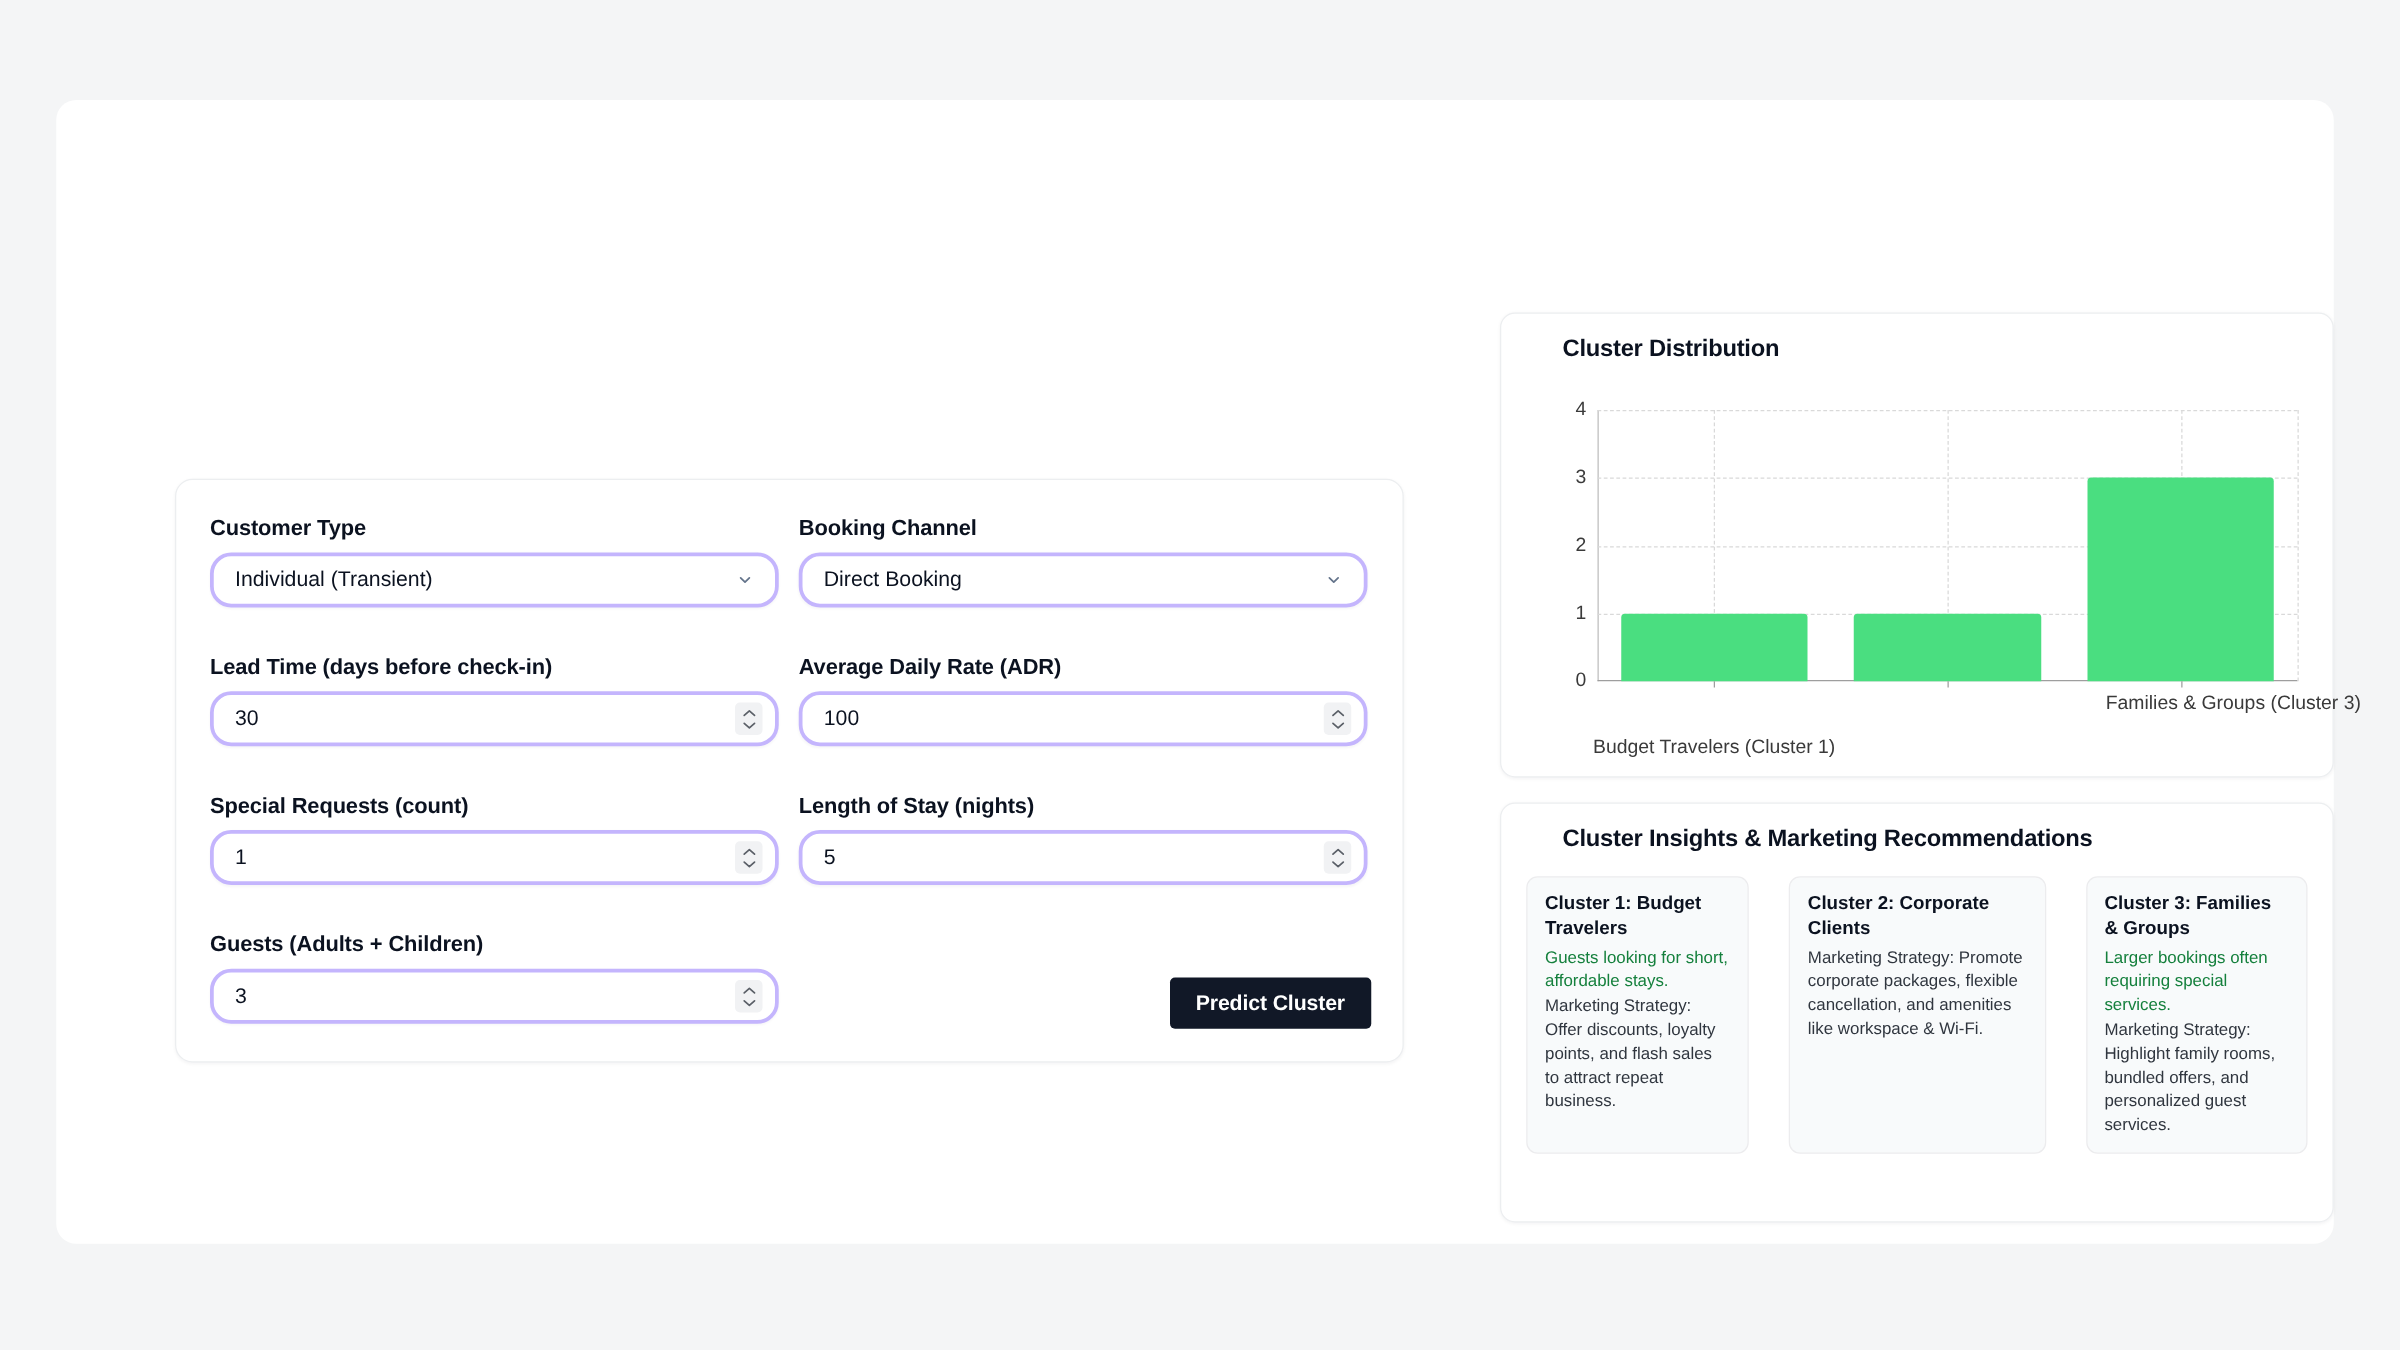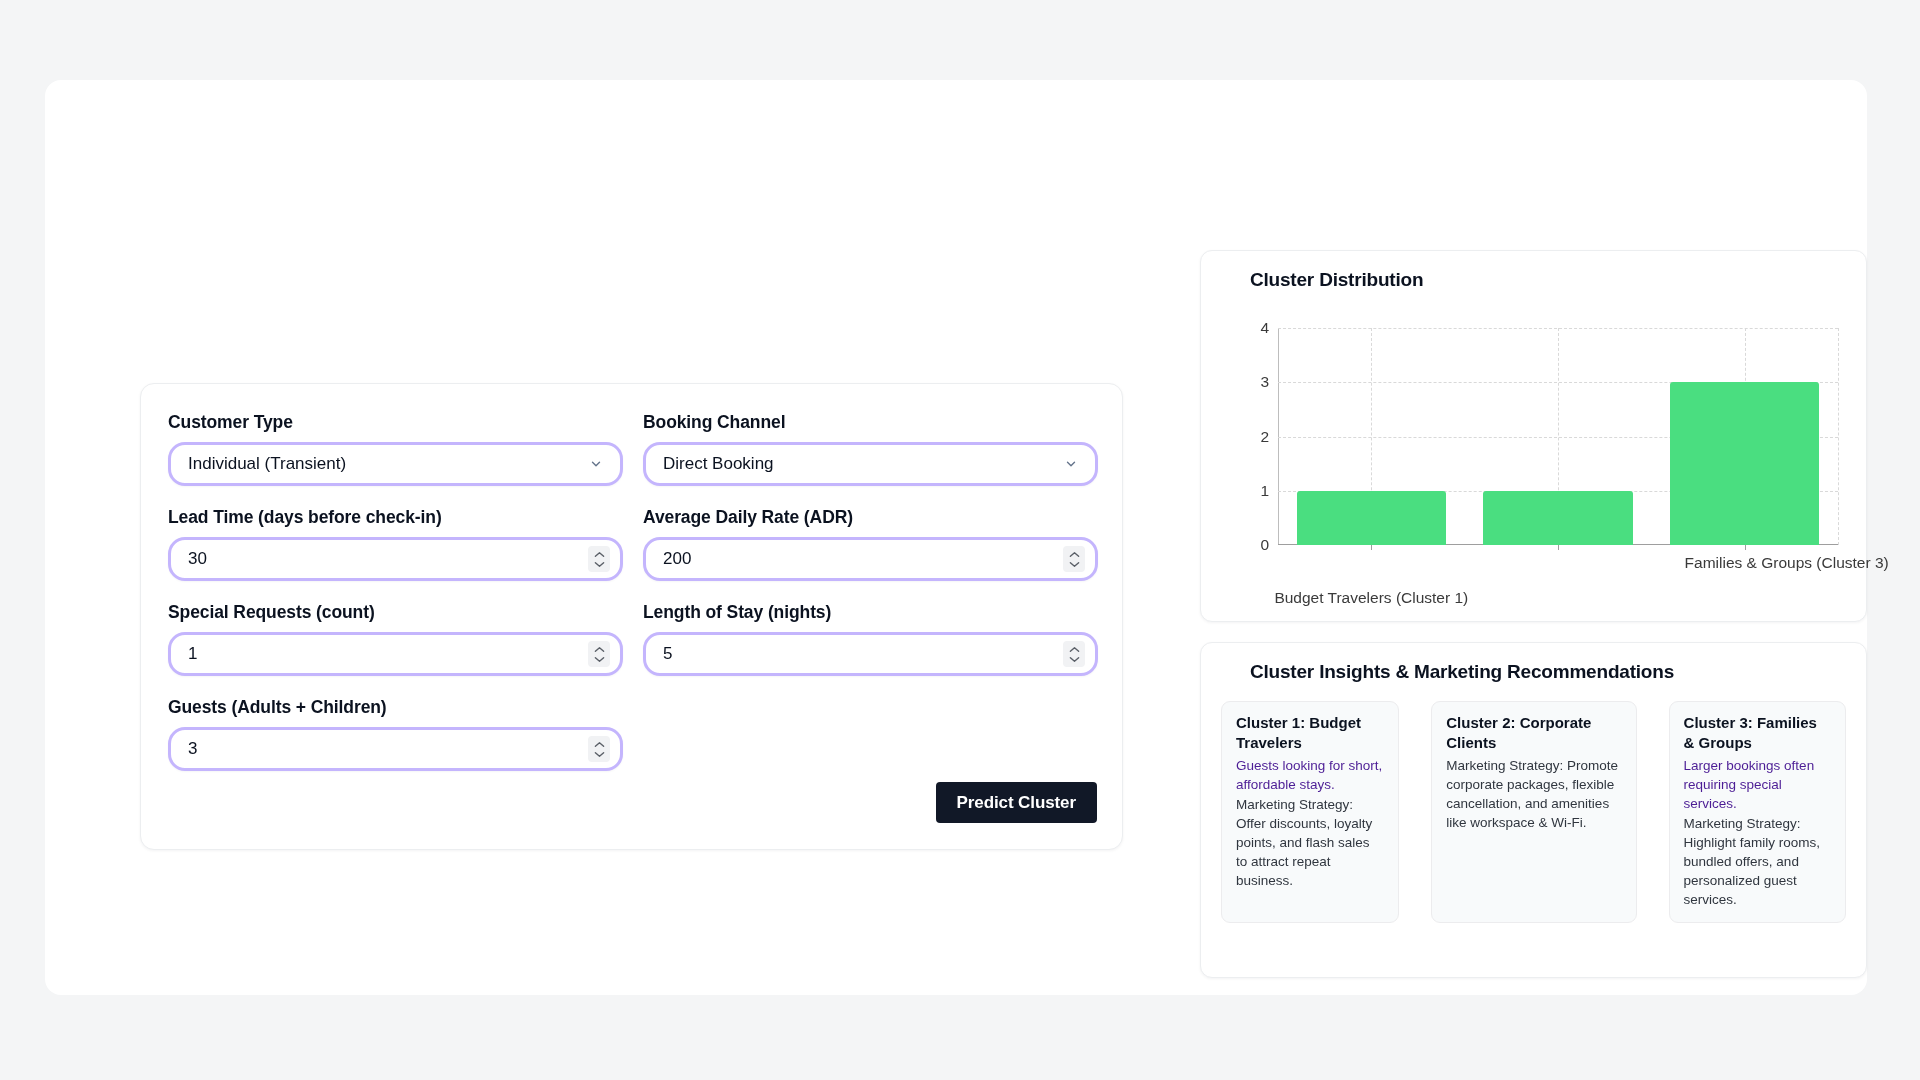--- a/index.html
+++ b/index.html
@@ -43,20 +43,21 @@
 
   .form-grid {
     position: absolute;
     left: 27px;
     top: 27px;
     width: 930px;
     display: flex;
     flex-wrap: wrap;
     column-gap: 20px;
     row-gap: 0px;
+    gap: 16px;
   }
 
   .field {
     width: 455px;
     margin-bottom: 20px;
   }
 
   .field-label {
     display: block;
     font-size: 17.5px;
@@ -281,21 +282,21 @@
   .insight-title {
     font-size: 15px;
     font-weight: 700;
     color: #0b1220;
     line-height: 20px;
     margin-bottom: 3px;
   }
 
   .insight-desc {
     font-size: 13.5px;
-    color: #4c1d95;
+    color: #15803d;
     line-height: 19px;
   }
 
   .insight-strategy {
     font-size: 13.5px;
     color: #30363f;
     line-height: 19px;
     margin-top: 1px;
   }
 </style>
@@ -342,21 +343,21 @@
             <svg width="11" height="7" viewBox="0 0 12 7" fill="none" stroke="#5b6068" stroke-width="1.5" stroke-linecap="round" stroke-linejoin="round">
                 <polyline points="1.5 1.5 6 5.5 10.5 1.5"></polyline>
               </svg>
           </span>
         </div>
       </div>
 
       <div class="field">
         <span class="field-label">Average Daily Rate (ADR)</span>
         <div class="control">
-          <span class="control-value">200</span>
+          <span class="control-value">100</span>
           <span class="spinner">
             <svg width="11" height="7" viewBox="0 0 12 7" fill="none" stroke="#5b6068" stroke-width="1.5" stroke-linecap="round" stroke-linejoin="round">
                 <polyline points="1.5 5.5 6 1.5 10.5 5.5"></polyline>
               </svg>
             <svg width="11" height="7" viewBox="0 0 12 7" fill="none" stroke="#5b6068" stroke-width="1.5" stroke-linecap="round" stroke-linejoin="round">
                 <polyline points="1.5 1.5 6 5.5 10.5 1.5"></polyline>
               </svg>
           </span>
         </div>
       </div>

